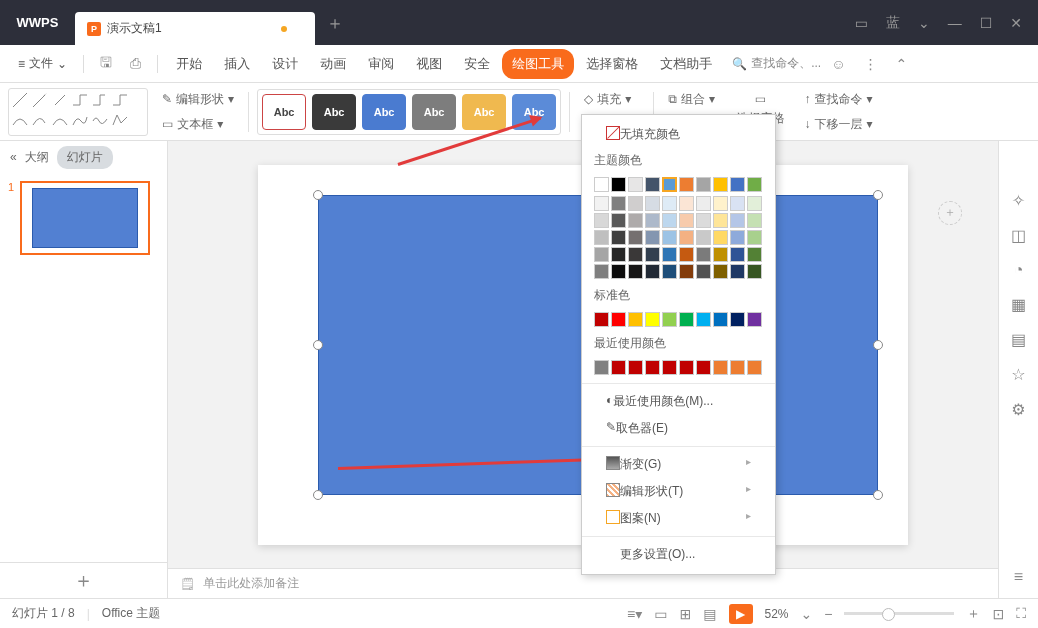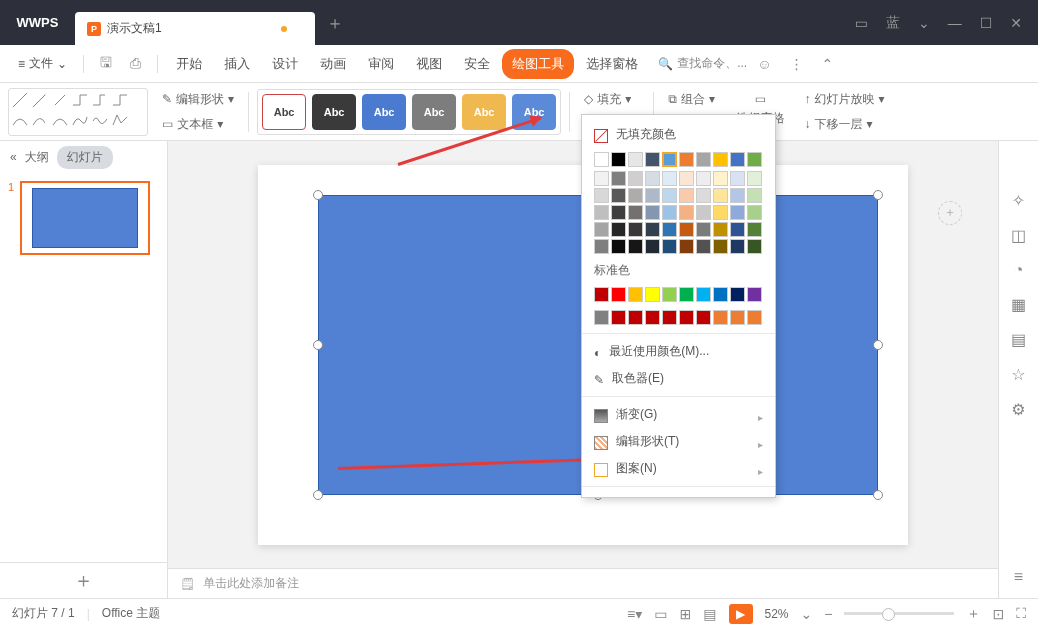--- a/index.html
+++ b/index.html
@@ -55,21 +55,21 @@
 .h-bl { left: -6px; bottom: -6px; } .h-bm { left: 50%; bottom: -6px; margin-left: -5px; } .h-br { right: -6px; bottom: -6px; }
 .rot-handle { position: absolute; left: 50%; top: -26px; margin-left: -9px; width: 18px; height: 18px; background: #fff; border: 1px solid #bbb; border-radius: 50%; display: flex; align-items: center; justify-content: center; color: #888; font-size:11px; }
 .add-placeholder { position: absolute; right: -54px; top: 36px; width: 24px; height: 24px; border: 1px dashed #ccc; border-radius: 50%; display: flex; align-items: center; justify-content: center; color: #aaa; cursor: pointer; }
 
 
 .arrow { position: absolute; height: 3px; background: #e23b3b; transform-origin: left center; }
 .arrow::after { content: ''; position: absolute; right: -2px; top: -5px; border-left: 12px solid #e23b3b; border-top: 6px solid transparent; border-bottom: 6px solid transparent; }
 
 
 .fill-dropdown { position: absolute; left: 581px; top: 114px; width: 195px; background: #fff; border: 1px solid #ccc; box-shadow: 2px 2px 8px rgba(0,0,0,0.2); z-index: 10; padding: 6px 0; }
-.dd-row { padding: 5px 12px; display: flex; align-items: flex-end; gap: 8px; cursor: pointer; font-size: 12px; color: #555; }
+.dd-row { padding: 5px 24px; display: flex; align-items: flex-start; cursor: pointer; font-size: 12px; color: #555; }
 .dd-row .sub { margin-left: auto; color: #aaa; font-size: 10px; }
 .dd-header { padding: 4px 12px; font-size: 12px; color: #666; }
 .no-fill-icon { width: 14px; height: 14px; border: 1px solid #c33; position: relative; }
 .no-fill-icon::after { content: ''; position: absolute; left: -2px; top: 5px; width: 17px; height: 1px; background: #c33; transform: rotate(-45deg); }
 .color-grid { display: flex; flex-wrap: wrap; gap: 2px; padding: 4px 12px; }
 .color-cell { width: 15px; height: 15px; border: 1px solid #ccc; cursor: pointer; }
 .color-cell.selected { border: 2px solid #f5a623; }
 .dd-sep { height: 1px; background: #e8e8e8; margin: 4px 0; }
 .mini-icon { width: 14px; height: 14px; border: 1px solid #888; display: inline-block; }
 
@@ -117,20 +117,21 @@
   <div class="menu-sep"></div>
   <div class="menu-item">开始</div>
   <div class="menu-item">插入</div>
   <div class="menu-item">设计</div>
   <div class="menu-item">动画</div>
   <div class="menu-item">审阅</div>
   <div class="menu-item">视图</div>
   <div class="menu-item">安全</div>
   <div class="menu-item active">绘图工具</div>
   <div class="menu-item">选择窗格</div>
+  <div class="menu-item">文档助手</div>
   <div class="menu-search">🔍 <span>查找命令、...</span></div>
   <div class="menu-icon-btn">☺</div>
   <div class="menu-icon-btn">⋮</div>
   <div class="menu-icon-btn">⌃</div>
 </div>
 
 <div class="ribbon">
   <div class="shape-gallery">
     <svg>
         <line x1="2" y1="16" x2="16" y2="2" stroke="#888"></line>
@@ -191,21 +192,21 @@
   <div class="ribbon-sep"></div>
   <div class="ribbon-group">
     <div class="ribbon-btn">⧉ <span>组合</span> ▾</div>
     <div class="ribbon-btn">↻ <span>旋转</span> ▾</div>
   </div>
   <div class="ribbon-btn" style="flex-direction:column;height:44px;">
     <span>▭</span>
     <span>选择窗格</span>
   </div>
   <div class="ribbon-group">
-    <div class="ribbon-btn">↑ <span>幻灯片放映</span> ▾</div>
+    <div class="ribbon-btn">↑ <span>查找命令</span> ▾</div>
     <div class="ribbon-btn">↓ <span>下移一层</span> ▾</div>
   </div>
 </div>
 
 <div class="left-panel">
   <div class="left-tabs">
     <span>«</span>
     <span>大纲</span>
     <span class="pill">幻灯片</span>
   </div>
@@ -237,20 +238,21 @@
   </div>
   <div class="arrow" style="left:230px; top:22px; width:150px; transform: rotate(-18deg);"></div>
   <div class="arrow" style="left:170px; top:326px; width:260px; transform: rotate(-2deg);"></div>
 </div>
 
 <div class="fill-dropdown">
   <div class="dd-row">
     <span class="no-fill-icon"></span>
     <span>无填充颜色</span>
   </div>
+  <div class="dd-header">主题颜色</div>
   <div class="color-grid" id="theme-row1">
       <div class="color-cell" style="background: rgb(255, 255, 255);"></div>
       <div class="color-cell" style="background: rgb(0, 0, 0);"></div>
       <div class="color-cell" style="background: rgb(231, 230, 230);"></div>
       <div class="color-cell" style="background: rgb(68, 84, 106);"></div>
       <div class="color-cell selected" style="background: rgb(91, 155, 213);"></div>
       <div class="color-cell" style="background: rgb(237, 125, 49);"></div>
       <div class="color-cell" style="background: rgb(165, 165, 165);"></div>
       <div class="color-cell" style="background: rgb(255, 192, 0);"></div>
       <div class="color-cell" style="background: rgb(68, 114, 196);"></div>
@@ -314,20 +316,21 @@
       <div class="color-cell" style="background: rgb(255, 0, 0);"></div>
       <div class="color-cell" style="background: rgb(255, 192, 0);"></div>
       <div class="color-cell" style="background: rgb(255, 255, 0);"></div>
       <div class="color-cell" style="background: rgb(146, 208, 80);"></div>
       <div class="color-cell" style="background: rgb(0, 176, 80);"></div>
       <div class="color-cell" style="background: rgb(0, 176, 240);"></div>
       <div class="color-cell" style="background: rgb(0, 112, 192);"></div>
       <div class="color-cell" style="background: rgb(0, 32, 96);"></div>
       <div class="color-cell" style="background: rgb(112, 48, 160);"></div>
     </div>
+  <div class="dd-header">最近使用颜色</div>
   <div class="color-grid" id="recent-colors">
       <div class="color-cell" style="background: rgb(128, 128, 128);"></div>
       <div class="color-cell" style="background: rgb(192, 0, 0);"></div>
       <div class="color-cell" style="background: rgb(192, 0, 0);"></div>
       <div class="color-cell" style="background: rgb(192, 0, 0);"></div>
       <div class="color-cell" style="background: rgb(192, 0, 0);"></div>
       <div class="color-cell" style="background: rgb(192, 0, 0);"></div>
       <div class="color-cell" style="background: rgb(192, 0, 0);"></div>
       <div class="color-cell" style="background: rgb(237, 125, 49);"></div>
       <div class="color-cell" style="background: rgb(237, 125, 49);"></div>
@@ -352,40 +355,44 @@
     <span class="mini-icon" style="background:repeating-linear-gradient(45deg,#f4b183,#f4b183 2px,#fff 2px,#fff 4px);"></span>
     <span>编辑形状(T)</span>
       <span class="sub">▸</span>
   </div>
   <div class="dd-row">
     <span class="mini-icon" style="border-color:#f5a623;"></span>
     <span>图案(N)</span>
       <span class="sub">▸</span>
   </div>
   <div class="dd-sep"></div>
+  <div class="dd-row">
+    <span style="width:14px;"></span>
+    <span>更多设置(O)...</span>
+  </div>
 </div>
 
 <div class="right-sidebar">
   <span class="rs-icon">✧</span>
   <span class="rs-icon">◫</span>
   <span class="rs-icon">◔</span>
   <span class="rs-icon">▦</span>
   <span class="rs-icon">▤</span>
   <span class="rs-icon">☆</span>
   <span class="rs-icon">⚙</span>
   <span class="rs-icon" style="margin-top:auto;margin-bottom:12px;">≡</span>
 </div>
 
 <div class="notes-bar">
   <span>🗒</span>
   <span>单击此处添加备注</span>
 </div>
 
 <div class="statusbar">
-  <span>幻灯片 7 / 1</span>
+  <span>幻灯片 1 / 8</span>
   <span style="color:#ddd;">|</span>
   <span>Office 主题</span>
   <span class="spacer"></span>
   <span class="view-btn">≡▾</span>
   <span class="view-btn">▭</span>
   <span class="view-btn">⊞</span>
   <span class="view-btn">▤</span>
   <span class="play-btn">▶</span>
   <span>52%</span>
   <span class="view-btn">⌄</span>

